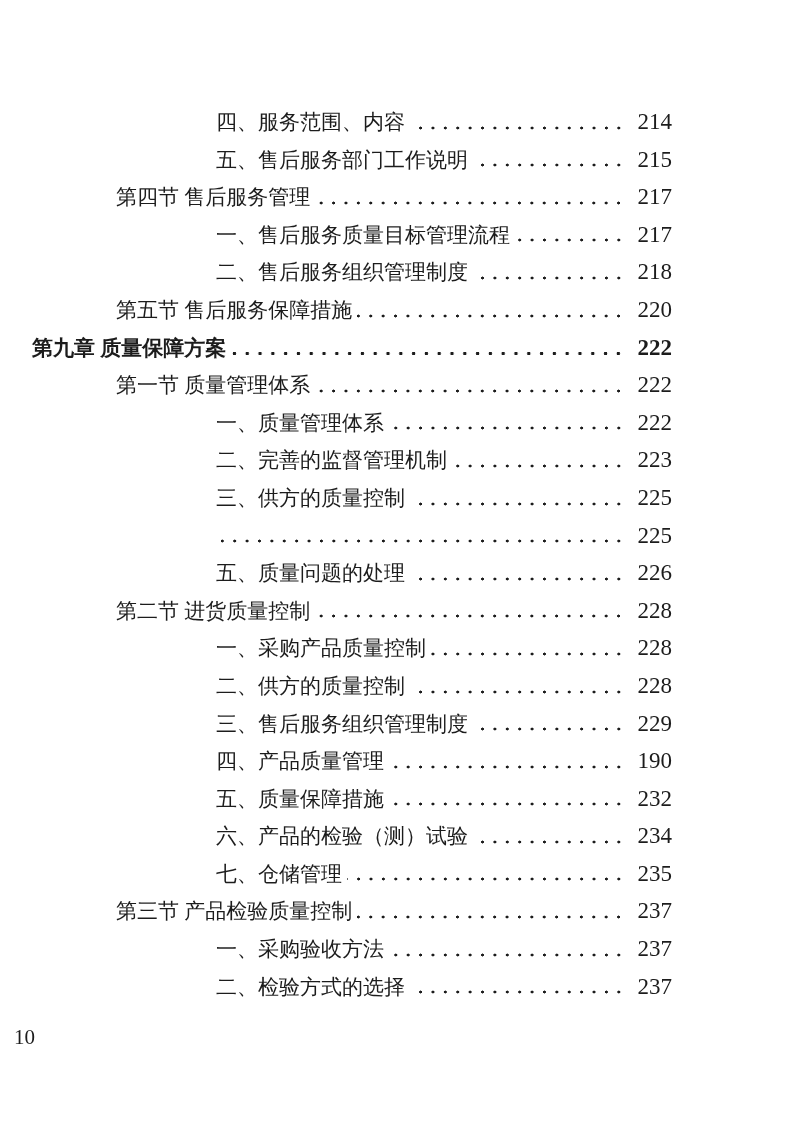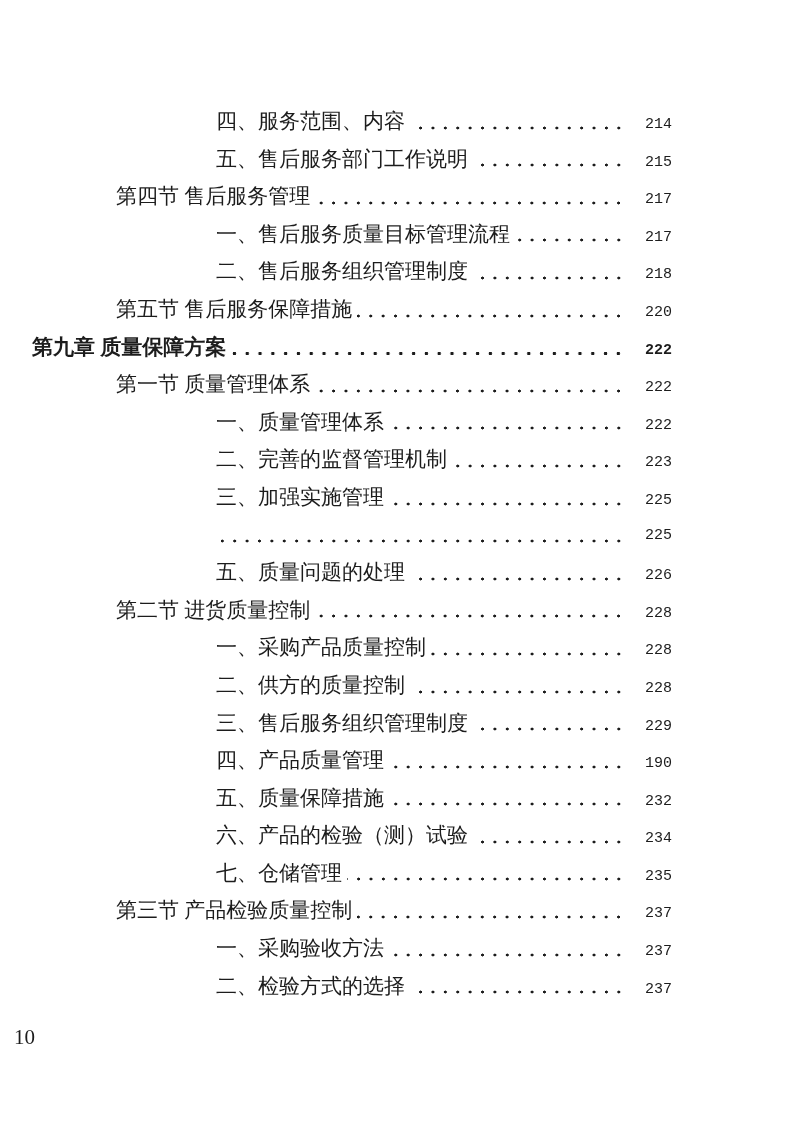--- a/index.html
+++ b/index.html
@@ -53,22 +53,21 @@
   }
   .level-chapter .leader{
     background-image:radial-gradient(circle, var(--ink) 1.8px, rgba(0,0,0,0) 2px);
     background-size:12.8px 5px;
     background-position:right 2px bottom 10px;
   }
   .toc-page{
     flex:0 0 auto;
     min-width:38px;
     text-align:right;
-    font-size:15px;
-    font-family:Liberation Mono, monospace;
+    font-size:23px;
   }
   .footer{
     position:absolute;
     top:1022px;
     left:0;
     right:0;
     text-align:left;
     font-size:21px;
     line-height:30px;
   }
@@ -126,21 +125,21 @@
     <span class="toc-label">一、质量管理体系</span>
     <span class="leader"></span>
     <span class="toc-page">222</span>
   </div>
       <div class="toc-row level-item">
     <span class="toc-label">二、完善的监督管理机制</span>
     <span class="leader"></span>
     <span class="toc-page">223</span>
   </div>
       <div class="toc-row level-item">
-    <span class="toc-label">三、加强实施管理</span>
+    <span class="toc-label">三、供方的质量控制</span>
     <span class="leader"></span>
     <span class="toc-page">225</span>
   </div>
       <div class="toc-row level-item">
     <span class="leader"></span>
     <span class="toc-page">225</span>
   </div>
       <div class="toc-row level-item">
     <span class="toc-label">五、质量问题的处理</span>
     <span class="leader"></span>

